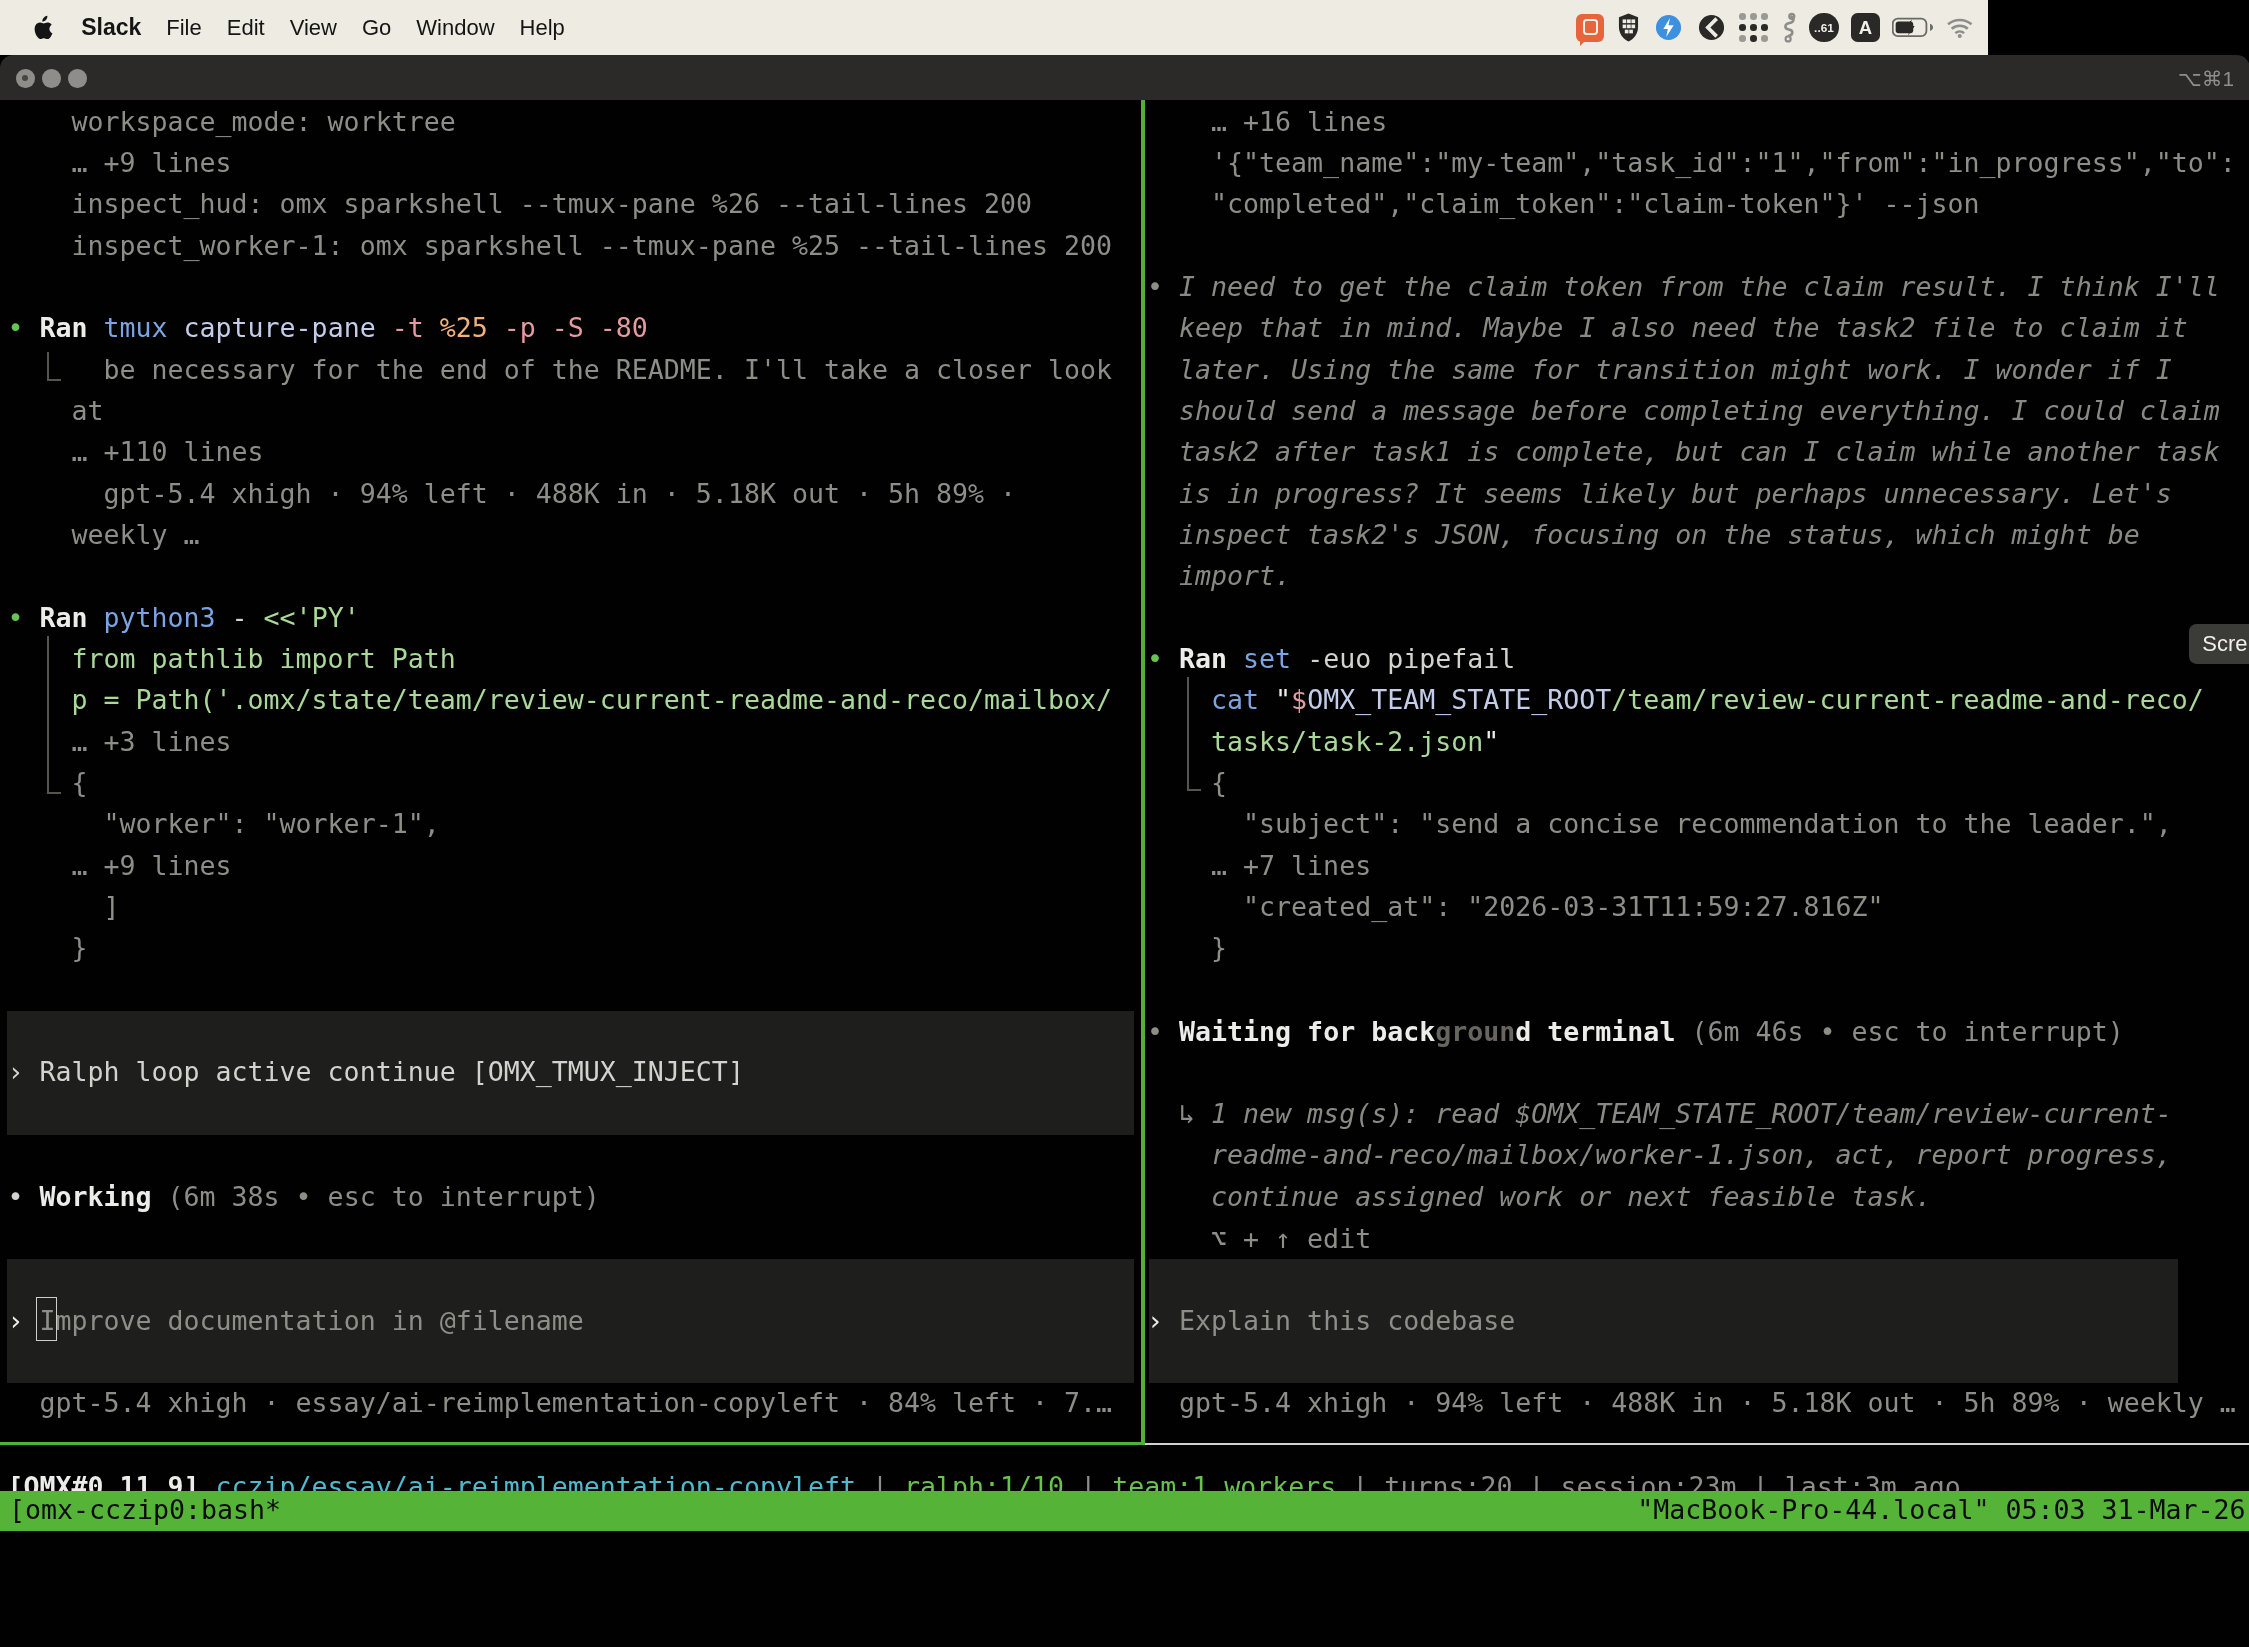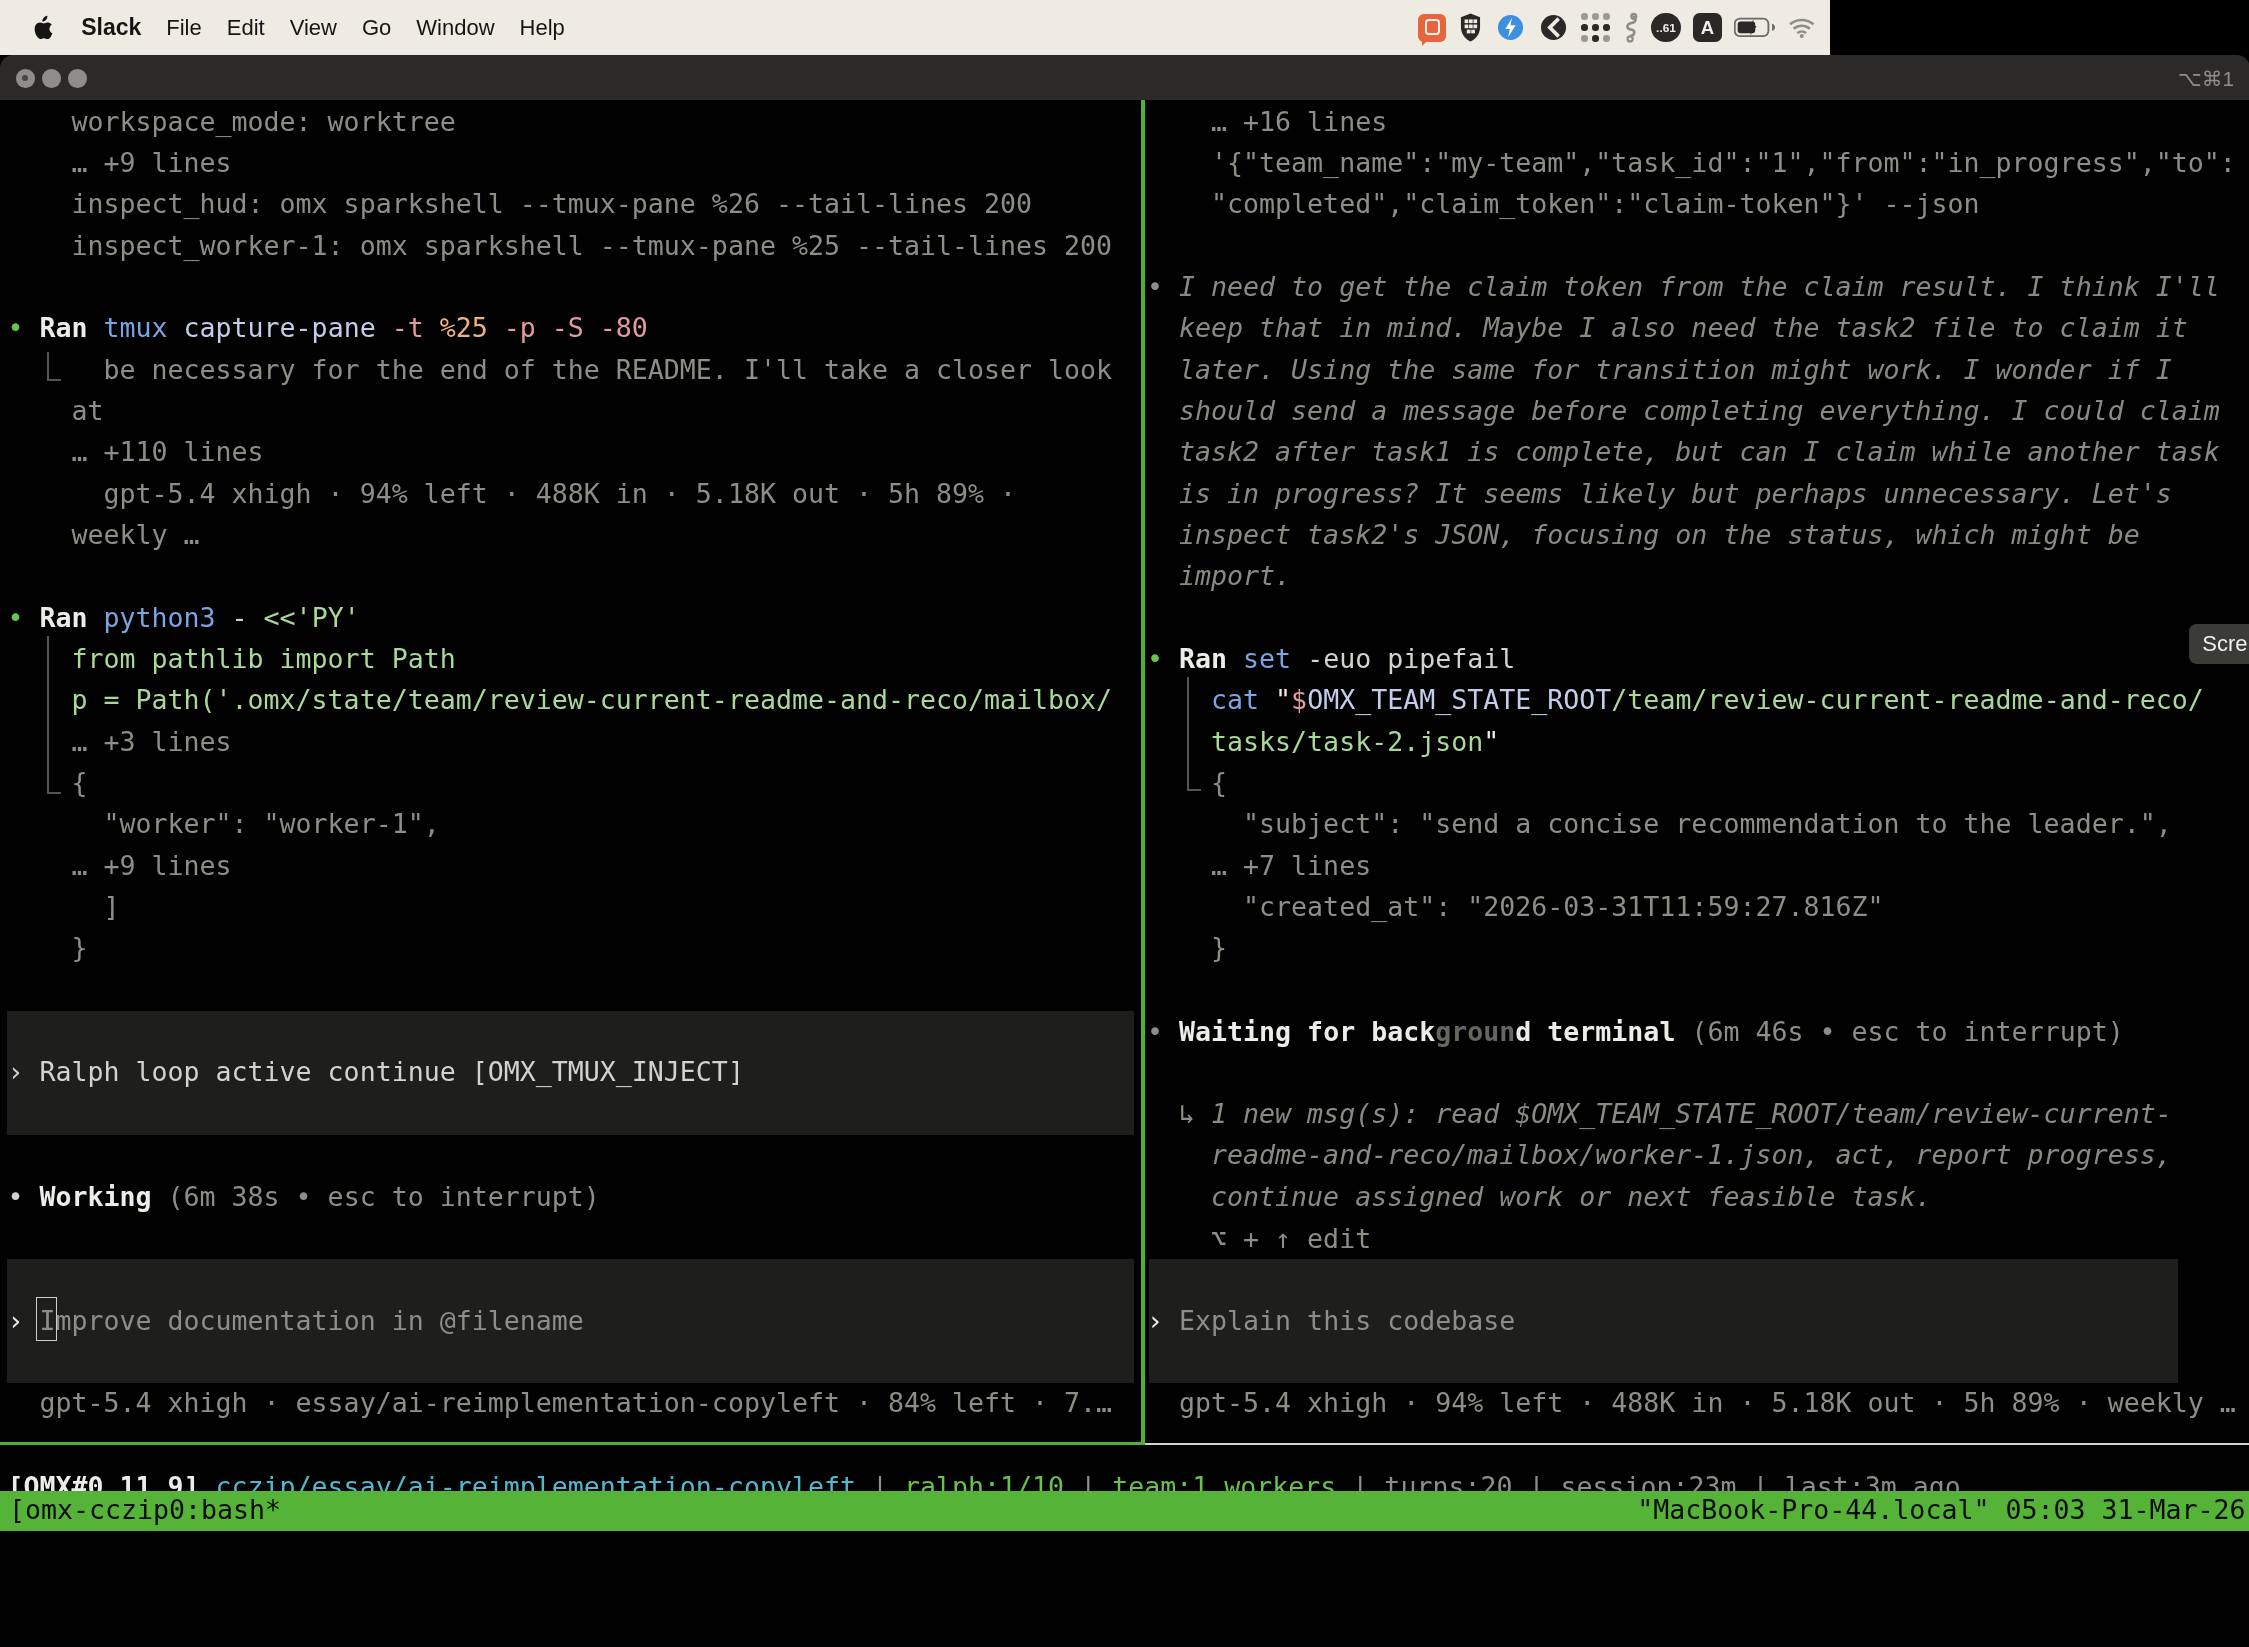--- a/index.html
+++ b/index.html
@@ -1,20 +1,20 @@
 <!DOCTYPE html>
 <html style="font-size:11.8px"><head>
 <meta charset="utf-8">
 <style>
   html,body{margin:0;padding:0;background:#000;}
   body{width:2250px;height:1648px;overflow:hidden;position:relative;
        font-family:"Liberation Sans","DejaVu Sans",sans-serif;}
 
   
-  #menubar{position:absolute;left:0;top:0;width:1830px;height:55px;background:#edebe2;
+  #menubar{position:absolute;left:0;top:0;width:1988px;height:55px;background:#edebe2;
            display:flex;align-items:center;color:#151515;}
   #apple{margin-left:31px;display:flex;align-items:center;}
   .menu-items{display:flex;align-items:center;gap:25px;margin-left:25px;font-size:22px;}
   .menu-app{font-weight:700;font-size:23px;margin-left:26.6px;}
   .mi{cursor:default;}
   #status-cluster{margin-left:auto;display:flex;align-items:center;gap:12px;margin-right:13.3px;}
   .sic{height:32px;display:flex;align-items:center;justify-content:center;}
   .ic-chat{width:28px;height:28px;background:#e8643c;border-radius:5.9px;position:relative;}
   .ic-chat::before{content:"";position:absolute;left:6.6px;top:5.9px;width:11.8px;height:11.8px;
                    border:2.6px solid #f5f2ea;border-radius:3.7px;}

